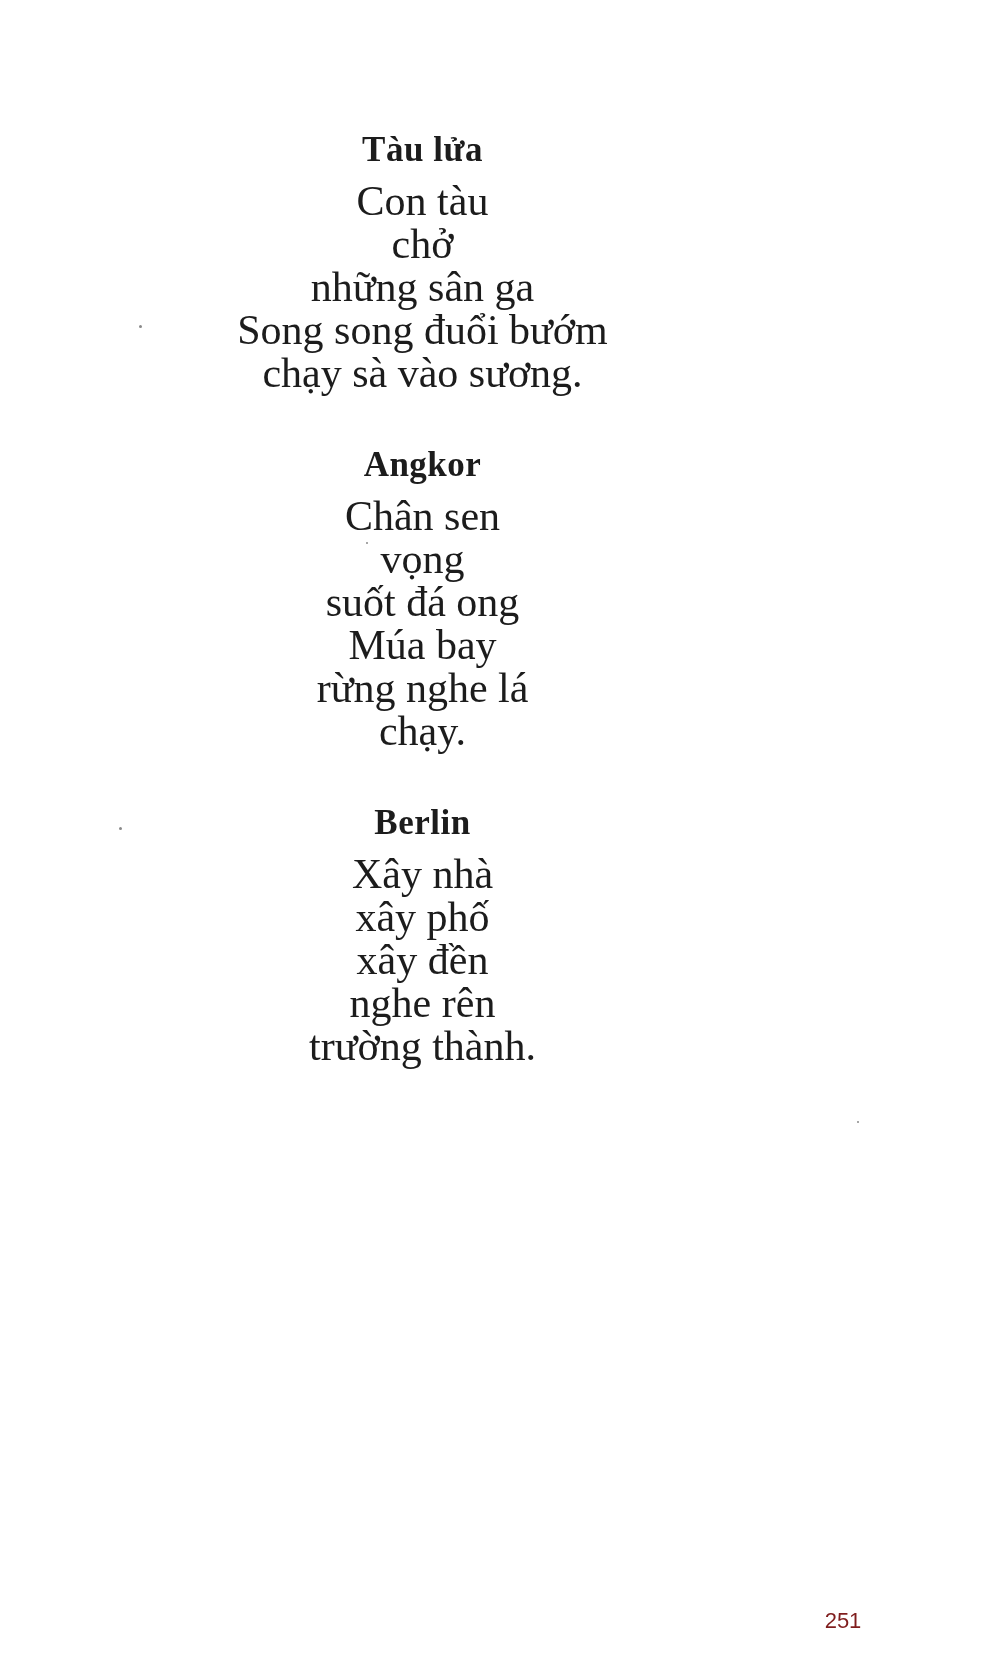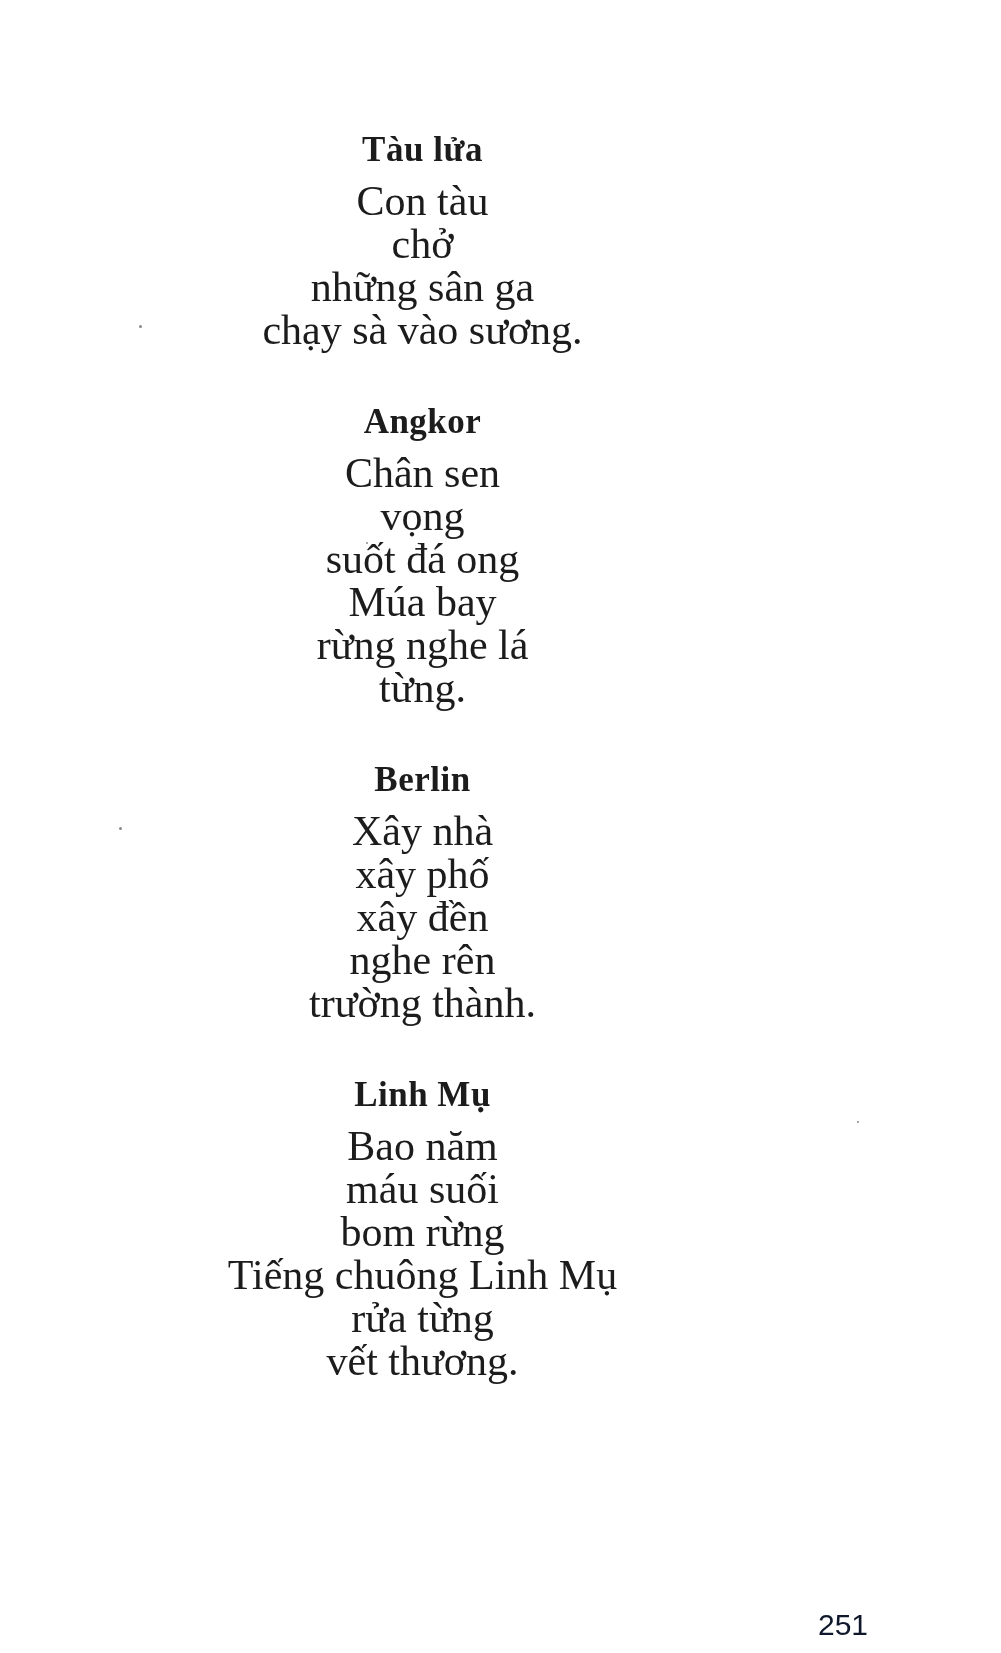--- a/index.html
+++ b/index.html
@@ -31,22 +31,22 @@
     font-size: 42px;
     line-height: 43px;
   }
   .page-number {
     position: absolute;
     top: 1608px;
     left: 788px;
     width: 110px;
     text-align: center;
     font-family: "Liberation Sans", sans-serif;
-    font-size: 30px;
-    color: #0f172a;
+    font-size: 22px;
+    color: #7f1d1d;
   }
   .speck {
     position: absolute;
     width: 3px;
     height: 3px;
     border-radius: 50%;
     background: #4a4a4a;
     opacity: 0.65;
   }
   .speck-1 { left: 139px; top: 325px; }
@@ -57,47 +57,39 @@
 </head>
 <body>
 
 <div class="page">
   <div class="content">
       <section class="poem">
         <h2 class="poem-title">Tàu lửa</h2>
         <div class="poem-line">Con tàu</div>
         <div class="poem-line">chở</div>
         <div class="poem-line">những sân ga</div>
+        <div class="poem-line">Song song đuổi bướm</div>
         <div class="poem-line">chạy sà vào sương.</div>
       </section>
       <section class="poem">
         <h2 class="poem-title">Angkor</h2>
         <div class="poem-line">Chân sen</div>
         <div class="poem-line">vọng</div>
         <div class="poem-line">suốt đá ong</div>
         <div class="poem-line">Múa bay</div>
         <div class="poem-line">rừng nghe lá</div>
-        <div class="poem-line">từng.</div>
+        <div class="poem-line">chạy.</div>
       </section>
       <section class="poem">
         <h2 class="poem-title">Berlin</h2>
         <div class="poem-line">Xây nhà</div>
         <div class="poem-line">xây phố</div>
         <div class="poem-line">xây đền</div>
         <div class="poem-line">nghe rên</div>
         <div class="poem-line">trường thành.</div>
-      </section>
-      <section class="poem">
-        <h2 class="poem-title">Linh Mụ</h2>
-        <div class="poem-line">Bao năm</div>
-        <div class="poem-line">máu suối</div>
-        <div class="poem-line">bom rừng</div>
-        <div class="poem-line">Tiếng chuông Linh Mụ</div>
-        <div class="poem-line">rửa từng</div>
-        <div class="poem-line">vết thương.</div>
       </section>
     </div>
 
   <div class="speck speck-1"></div>
   <div class="speck speck-2"></div>
   <div class="speck speck-3"></div>
   <div class="speck speck-4"></div>
 
   <div class="page-number">251</div>
 </div>

